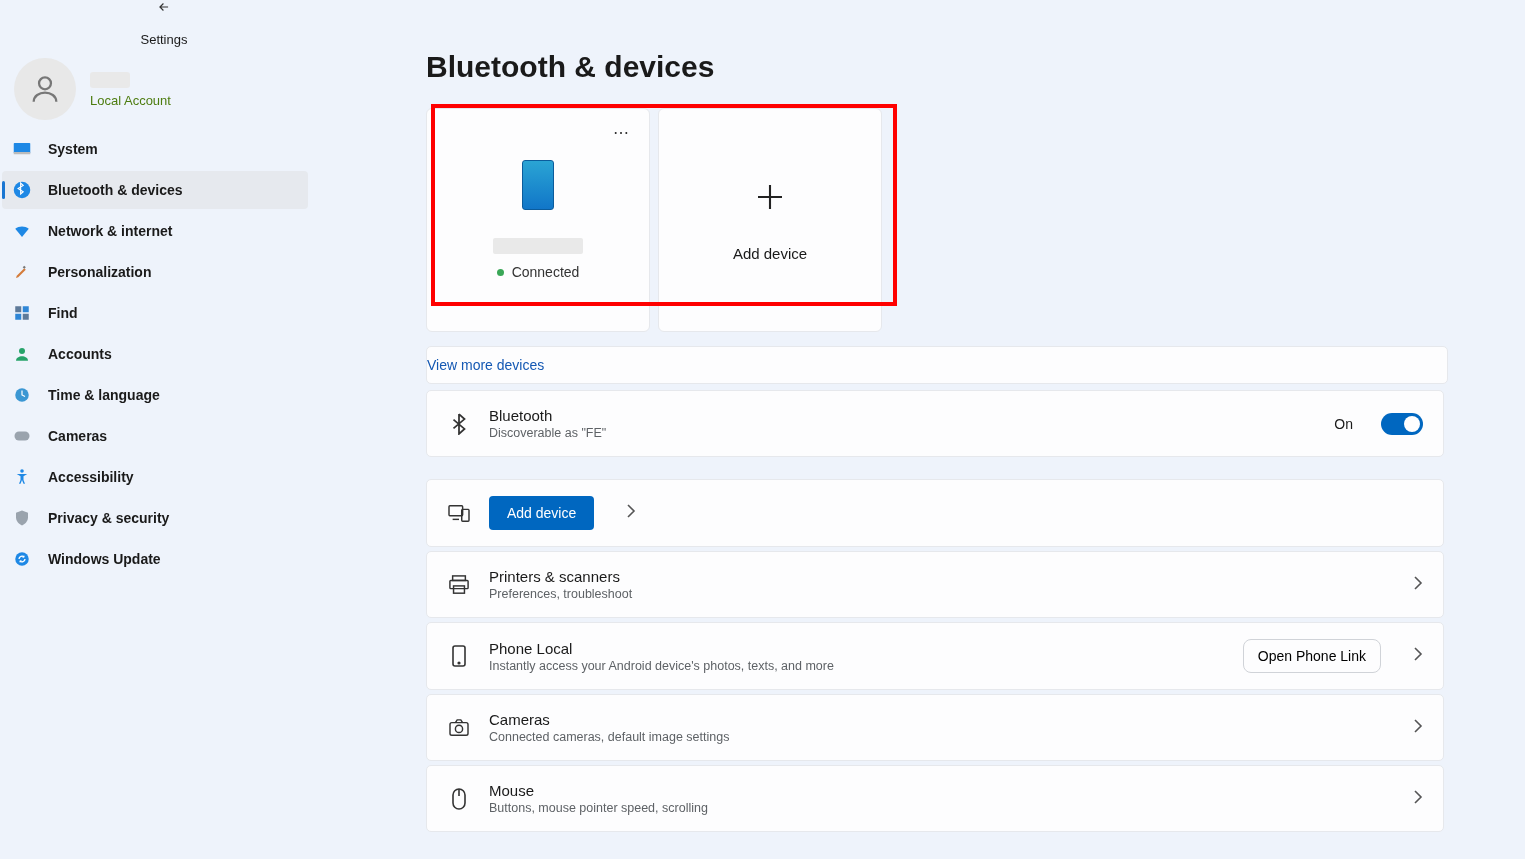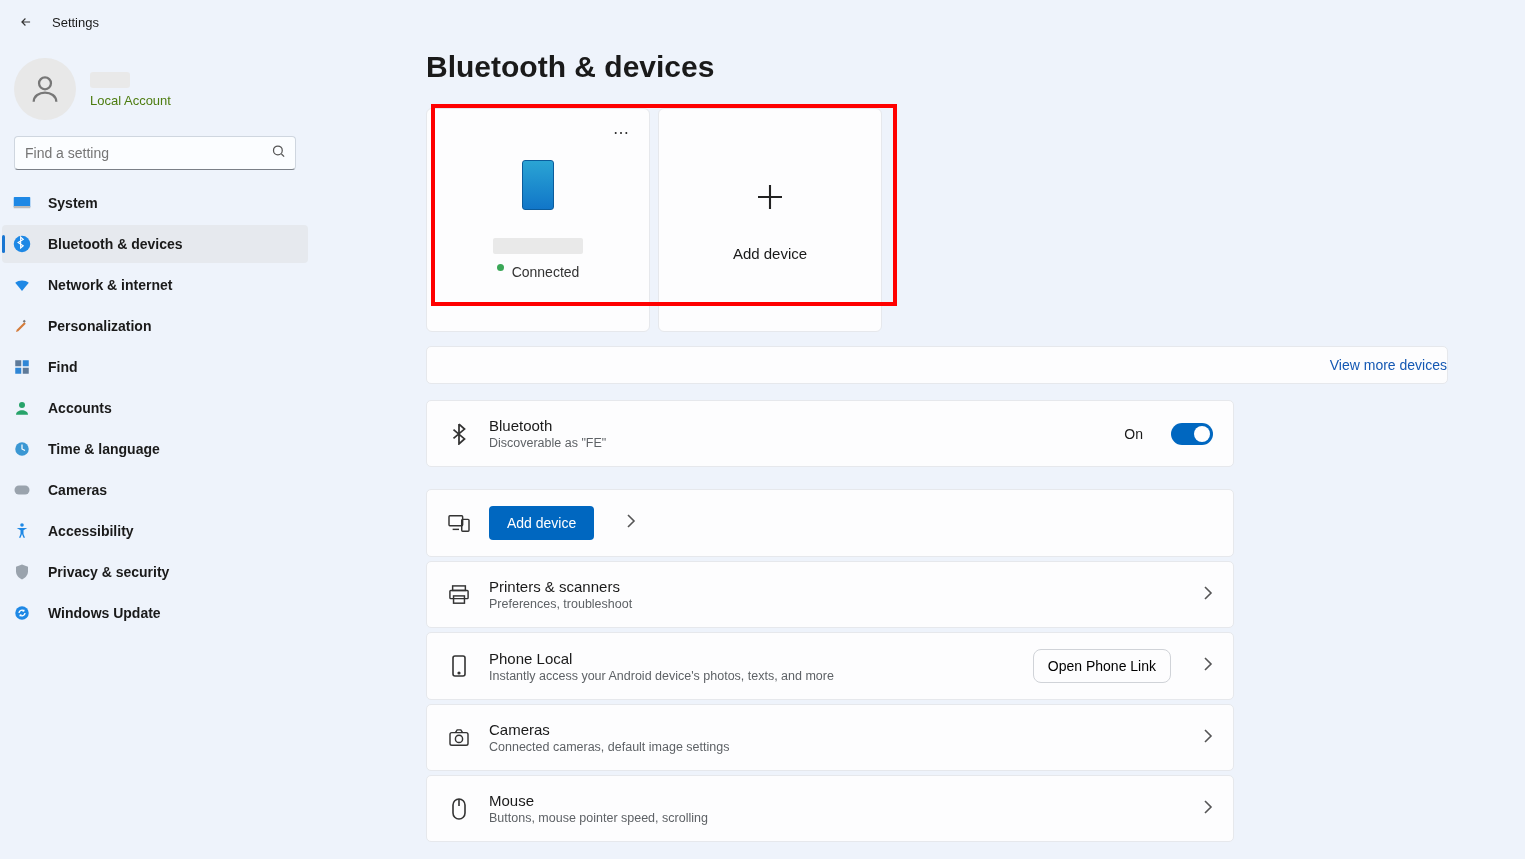--- a/index.html
+++ b/index.html
@@ -18,20 +18,21 @@
     display: flex;
     flex-direction: column;
     flex-shrink: 0;
   }
   .topbar {
     display: flex;
     align-items: center;
     height: 44px;
     padding-left: 18px;
     gap: 18px;
+    flex-direction: column;
   }
   .back-btn { width: 16px; height: 16px; display:flex; align-items:center; justify-content:center; cursor:pointer; }
   .app-title { font-size: 13px; }
   .profile {
     display: flex;
     align-items: center;
     gap: 14px;
     padding: 14px 14px 10px 14px;
   }
   .avatar {
@@ -101,33 +102,33 @@
   }
   .device-card .more { position:absolute; top:14px; right:18px; font-size:16px; letter-spacing:2px; color:#333; }
   .phone-img {
     width:32px; height:50px;
     background:linear-gradient(#2aa4d4,#1176c8);
     border-radius:3px;
     border:1px solid #0b5c9c;
     margin-bottom:28px;
   }
   .device-name { background:#e9e9e9; color:transparent; width:90px; height:16px; border-radius:2px; margin-bottom:10px;}
-  .status-row { display:flex; align-items:flex-start; gap:8px; font-size:14px; color:#333;}
+  .status-row { display:flex; align-items:center; gap:8px; font-size:14px; color:#333;}
   .dot { width:7px;height:7px;background:#3aa757;border-radius:50%; }
   .plus-svg { margin-bottom:30px; }
   .add-label { font-size:15px; }
   .link-row {
     background:#fdfdfe; border:1px solid #e6e8ec; border-radius:5px;
-    height:38px; display:flex; align-items:center; justify-content:flex-end;
-    width:1022px; margin-bottom:16px;
+    height:38px; display:flex; align-items:center; justify-content:flex-start;
+    width:1022px; margin-bottom:6px;
   }
   .link-row a { color:#1458b3; text-decoration:none; font-size:14px; }
   .setting-row {
     background:#fdfdfe; border:1px solid #e6e8ec; border-radius:5px;
-    width:808px; display:flex; align-items:center;
+    width:1018px; display:flex; align-items:center;
     padding: 16px 20px;
     gap:18px;
     margin-bottom:4px;
   }
   .setting-icon { width:24px; display:flex; justify-content:center; color:#333; }
   .setting-text { flex:1; }
   .setting-title { font-size:15px; }
   .setting-sub { font-size:12.5px; color:#5e6266; margin-top:2px; }
   .toggle-label { font-size:14px; margin-right:10px; }
   .toggle {
@@ -166,31 +167,20 @@
             <circle cx="12" cy="8" r="4.2"></circle>
             <path d="M4 21c0-4 4-6.5 8-6.5s8 2.5 8 6.5"></path>
           </svg>
       </div>
       <div class="profile-text">
         <div class="name">User</div>
         <div class="sub">Local Account</div>
       </div>
     </div>
 
-    <div class="search-wrap">
-      <div class="search-box">
-        <input class="search" placeholder="Find a setting" style="">
-        <span class="search-icon">
-          <svg width="15" height="15" viewBox="0 0 24 24" fill="none" stroke="#555" stroke-width="2">
-              <circle cx="11" cy="11" r="7"></circle>
-              <path d="m21 21-4.3-4.3"></path>
-            </svg>
-        </span>
-      </div>
-    </div>
 
     <div class="nav">
       <div class="nav-item">
         <span class="nav-icon">
             <svg width="18" height="14" viewBox="0 0 24 18">
               <rect x="1" y="1" width="22" height="14" rx="1" fill="#1e88e5"></rect>
               <rect x="1" y="13" width="22" height="3" fill="#bbb"></rect>
             </svg>
           </span>
         <span>System</span>

